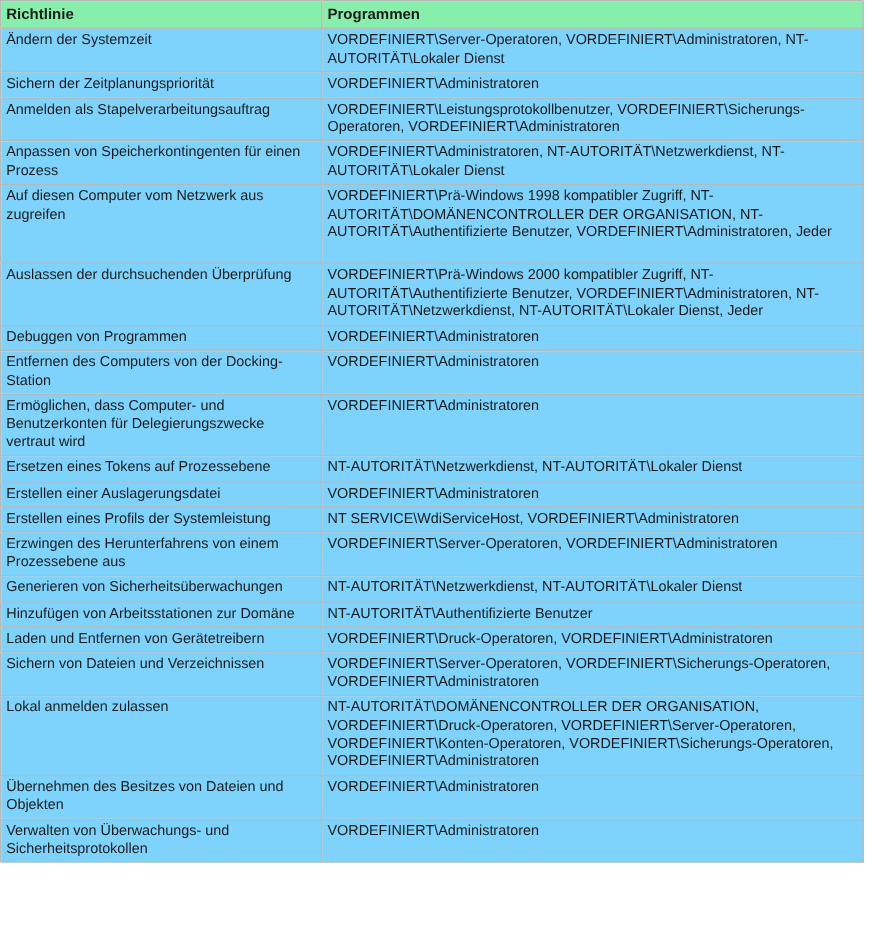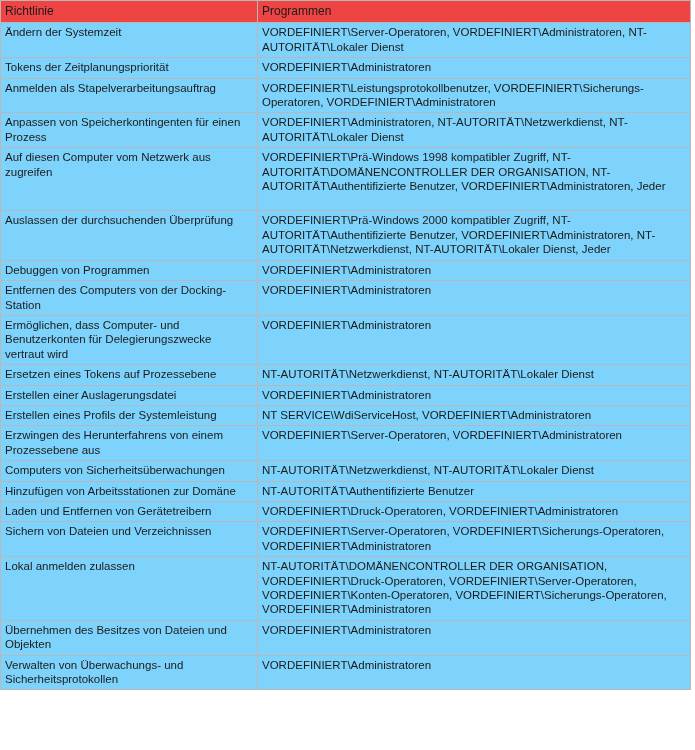--- a/index.html
+++ b/index.html
@@ -33,22 +33,22 @@
     font-size: 11.5px;
     line-height: 14.4px;
     text-align: left;
     vertical-align: top;
     color: #1b1b1b;
     background: #7dd3fc;
     word-wrap: break-word;
     overflow-wrap: break-word;
   }
   #policy-table thead th {
-    background: #ef4444;
-    font-weight: normal;
+    background: #86efac;
+    font-weight: bold;
     font-size: 12px;
     padding-top: 3px;
     padding-bottom: 4px;
     margin-left: 32px;
   }
   .spacer-line {
     display: block;
     height: 14px;
   }
 </style>
@@ -65,21 +65,21 @@
       <th>Richtlinie</th>
       <th>Programmen</th>
     </tr>
   </thead>
   <tbody id="policy-body">
       <tr>
         <td>Ändern der Systemzeit</td>
         <td><span>VORDEFINIERT\Server-Operatoren, VORDEFINIERT\Administratoren, NT-AUTORITÄT\Lokaler Dienst</span></td>
       </tr>
       <tr>
-        <td>Tokens der Zeitplanungspriorität</td>
+        <td>Sichern der Zeitplanungspriorität</td>
         <td><span>VORDEFINIERT\Administratoren</span></td>
       </tr>
       <tr>
         <td>Anmelden als Stapelverarbeitungsauftrag</td>
         <td><span>VORDEFINIERT\Leistungsprotokollbenutzer, VORDEFINIERT\Sicherungs-Operatoren, VORDEFINIERT\Administratoren</span></td>
       </tr>
       <tr>
         <td>Anpassen von Speicherkontingenten für einen Prozess</td>
         <td><span>VORDEFINIERT\Administratoren, NT-AUTORITÄT\Netzwerkdienst, NT-AUTORITÄT\Lokaler Dienst</span></td>
       </tr>
@@ -113,21 +113,21 @@
       </tr>
       <tr>
         <td>Erstellen eines Profils der Systemleistung</td>
         <td><span>NT SERVICE\WdiServiceHost, VORDEFINIERT\Administratoren</span></td>
       </tr>
       <tr>
         <td>Erzwingen des Herunterfahrens von einem Prozessebene aus</td>
         <td><span>VORDEFINIERT\Server-Operatoren, VORDEFINIERT\Administratoren</span></td>
       </tr>
       <tr>
-        <td>Computers von Sicherheitsüberwachungen</td>
+        <td>Generieren von Sicherheitsüberwachungen</td>
         <td><span>NT-AUTORITÄT\Netzwerkdienst, NT-AUTORITÄT\Lokaler Dienst</span></td>
       </tr>
       <tr>
         <td>Hinzufügen von Arbeitsstationen zur Domäne</td>
         <td><span>NT-AUTORITÄT\Authentifizierte Benutzer</span></td>
       </tr>
       <tr>
         <td>Laden und Entfernen von Gerätetreibern</td>
         <td><span>VORDEFINIERT\Druck-Operatoren, VORDEFINIERT\Administratoren</span></td>
       </tr>

